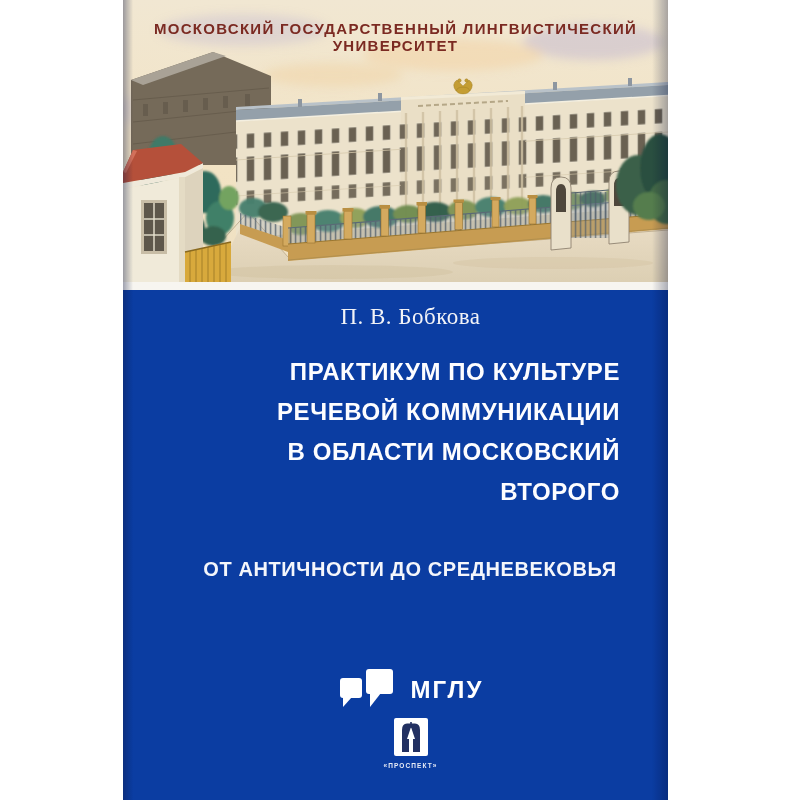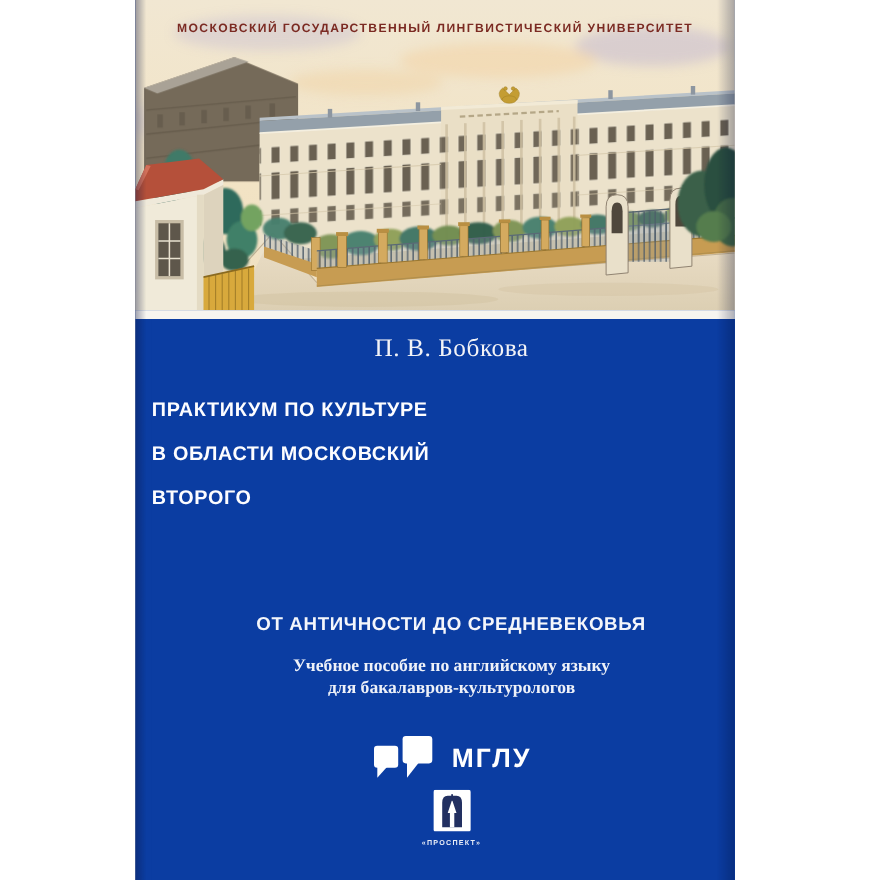--- a/index.html
+++ b/index.html
@@ -22,43 +22,43 @@
     position:absolute;right:0;top:0;width:16px;height:800px;z-index:40;
     background:linear-gradient(to left,rgba(0,10,50,.30),rgba(0,10,50,0));
     pointer-events:none;
   }
   .illustration{
     position:absolute;left:0;top:0;width:545px;height:282px;background:#f0e5cd;
   }
   .illustration svg{display:block;width:545px;height:282px;}
   .university-header{
     position:absolute;left:0;top:20px;width:545px;text-align:center;
-    color:#7b2a22;font-size:11px;font-weight:700;letter-spacing:1.3px;
+    color:#7b2a22;font-size:15px;font-weight:700;letter-spacing:1.3px;
     z-index:5;
   }
   .divider{
     position:absolute;left:0;top:282px;width:545px;height:8px;background:#f7f5f0;
   }
   .blue-panel{
     position:absolute;left:0;top:290px;width:545px;height:510px;
     background:#0b3da2;color:#ffffff;margin-left:15px;
   }
   .author{
     position:absolute;left:0;top:14px;width:545px;text-align:center;
     font-family:"Liberation Serif",serif;font-size:23px;letter-spacing:.5px;
     color:#f2f3f7;
   }
   .book-title{
-    position:absolute;left:0;top:62px;width:482px;text-align:left;
-    font-size:18px;font-weight:700;letter-spacing:.6px;line-height:40px;
+    position:absolute;left:0;top:62px;width:482px;text-align:right;
+    font-size:24px;font-weight:700;letter-spacing:.6px;line-height:40px;
     color:#fdfdff;
   }
   .book-subtitle{
     position:absolute;left:0;top:268px;width:544px;text-align:center;
-    font-size:17px;font-weight:700;letter-spacing:.6px;color:#f4f6fb;
+    font-size:20px;font-weight:700;letter-spacing:.6px;color:#f4f6fb;
   }
   .book-note{
     position:absolute;left:0;top:306px;width:545px;text-align:center;
     font-family:"Liberation Serif",serif;font-weight:700;font-size:16px;
     line-height:19.5px;color:#eef1f8;
   }
   .mglu-logo{
     position:absolute;left:0;top:375px;width:545px;height:48px;
     display:flex;align-items:center;justify-content:center;gap:15px;
   }
@@ -288,30 +288,27 @@
       <div class="university-header">МОСКОВСКИЙ ГОСУДАРСТВЕННЫЙ ЛИНГВИСТИЧЕСКИЙ УНИВЕРСИТЕТ</div>
     </div>
 
     <div class="divider"></div>
 
     <div class="blue-panel">
       <div class="author">П. В. Бобкова</div>
 
       <div class="book-title">
         <div>ПРАКТИКУМ ПО КУЛЬТУРЕ</div>
+        <div>РЕЧЕВОЙ КОММУНИКАЦИИ</div>
         <div>В ОБЛАСТИ МОСКОВСКИЙ</div>
         <div>ВТОРОГО</div>
       </div>
 
       <div class="book-subtitle">ОТ АНТИЧНОСТИ ДО СРЕДНЕВЕКОВЬЯ</div>
 
-      <div class="book-note">
-        <div>Учебное пособие по английскому языку</div>
-        <div>для бакалавров-культурологов</div>
-      </div>
 
       <div class="mglu-logo">
         <svg width="58" height="46" viewBox="0 0 58 46" xmlns="http://www.w3.org/2000/svg">
           <g fill="#ffffff">
             <rect x="2" y="12" width="22" height="20" rx="3"></rect>
             <polygon points="5,31 5,41 14,31"></polygon>
             <rect x="28" y="3" width="27" height="25" rx="3"></rect>
             <polygon points="32,27 32,41 43,27"></polygon>
           </g>
         </svg>

